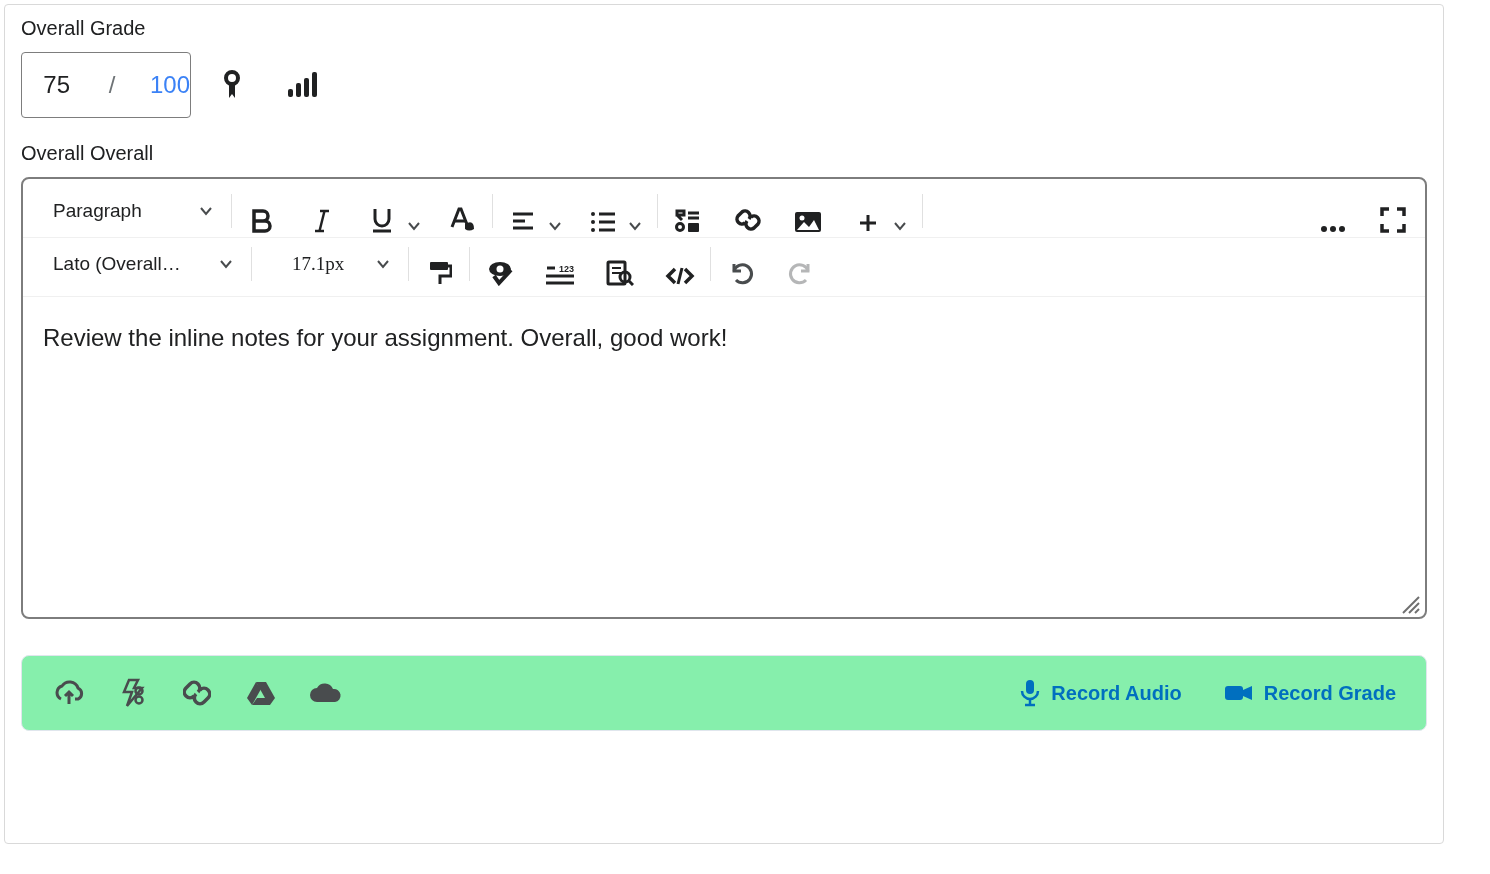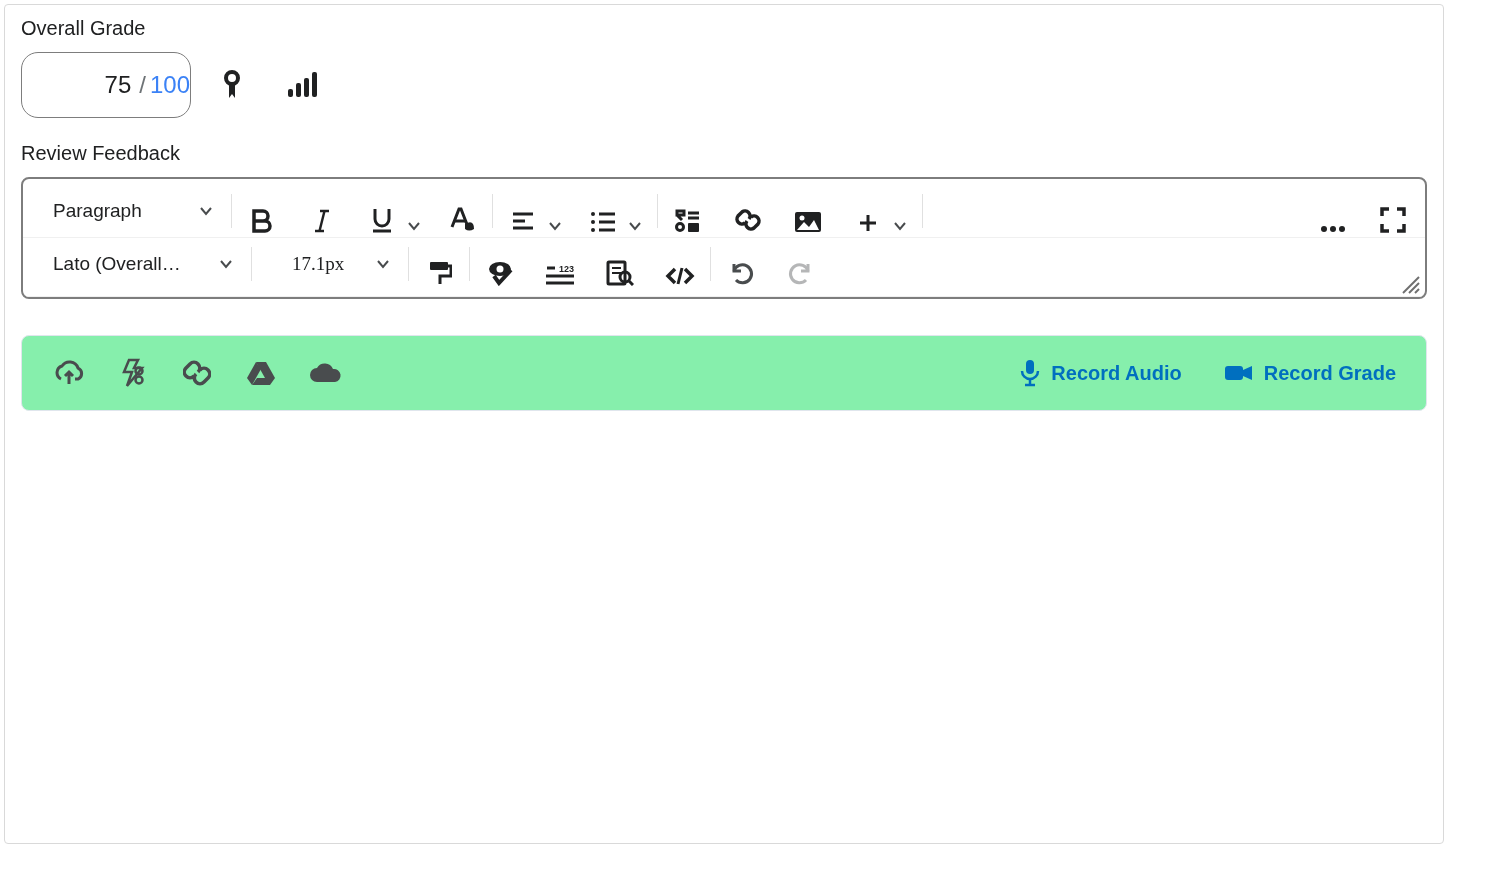--- a/index.html
+++ b/index.html
@@ -25,26 +25,26 @@
     margin: 4px 0 12px 0;
   }
   .grade-row {
     display: flex;
     align-items: center;
     gap: 24px;
     margin-bottom: 24px;
   }
   .grade-input-wrap {
     border: 1px solid #7d7d7d;
-    border-radius: 17px;
+    border-radius: 4px;
     width: 170px;
     height: 66px;
     display: flex;
     align-items: center;
-    justify-content: flex-end;
+    justify-content: space-between;
     font-size: 24px;
   }
   .grade-value {
     text-align: right;
     width: 50px;
     border: none;
     outline: none;
     font-size: 24px;
     color: #202122;
     font-family: inherit;
@@ -188,21 +188,21 @@
     <div class="icon-btn" style="margin-left:12px">
       <svg width="30" height="28" viewBox="0 0 30 28">
           <rect x="1" y="18" width="5" height="8" rx="2" fill="#202122"></rect>
           <rect x="9" y="12" width="5" height="14" rx="2" fill="#202122"></rect>
           <rect x="17" y="7" width="5" height="19" rx="2" fill="#202122"></rect>
           <rect x="25" y="1" width="5" height="25" rx="2" fill="#202122"></rect>
         </svg>
     </div>
   </div>
 
-  <div class="label">Review Feedback</div>
+  <div class="label">Overall Overall</div>
 
   <div class="editor-box">
 
     <div class="toolbar">
       <div class="tb-dropdown para">
         <span>Paragraph</span>
         <svg class="chev" width="14" height="14" viewBox="0 0 14 14">
             <path d="M2 4 L7 10 L12 4" fill="none" stroke="#494c4e" stroke-width="2"></path>
           </svg>
       </div>
@@ -385,20 +385,23 @@
           </svg>
       </div>
       <div class="tb-btn" style="margin-left:16px;opacity:0.4">
         <svg width="26" height="26" viewBox="0 0 26 26">
             <path d="M20 4 L20 11 L13 11" fill="none" stroke="#494c4e" stroke-width="3"></path>
             <path d="M20 11 A9 9 0 1 0 18 20" fill="none" stroke="#494c4e" stroke-width="3"></path>
           </svg>
       </div>
     </div>
 
+    <div class="editor-content">
+      <div>Review the inline notes for your assignment. Overall, good work!</div>
+    </div>
 
     <div class="resize-handle">
       <svg width="22" height="22" viewBox="0 0 22 22">
           <line x1="4" y1="20" x2="20" y2="4" stroke="#6f6f6f" stroke-width="2"></line>
           <line x1="10" y1="20" x2="20" y2="10" stroke="#6f6f6f" stroke-width="2"></line>
           <line x1="16" y1="20" x2="20" y2="16" stroke="#6f6f6f" stroke-width="2"></line>
         </svg>
     </div>
   </div>
 

